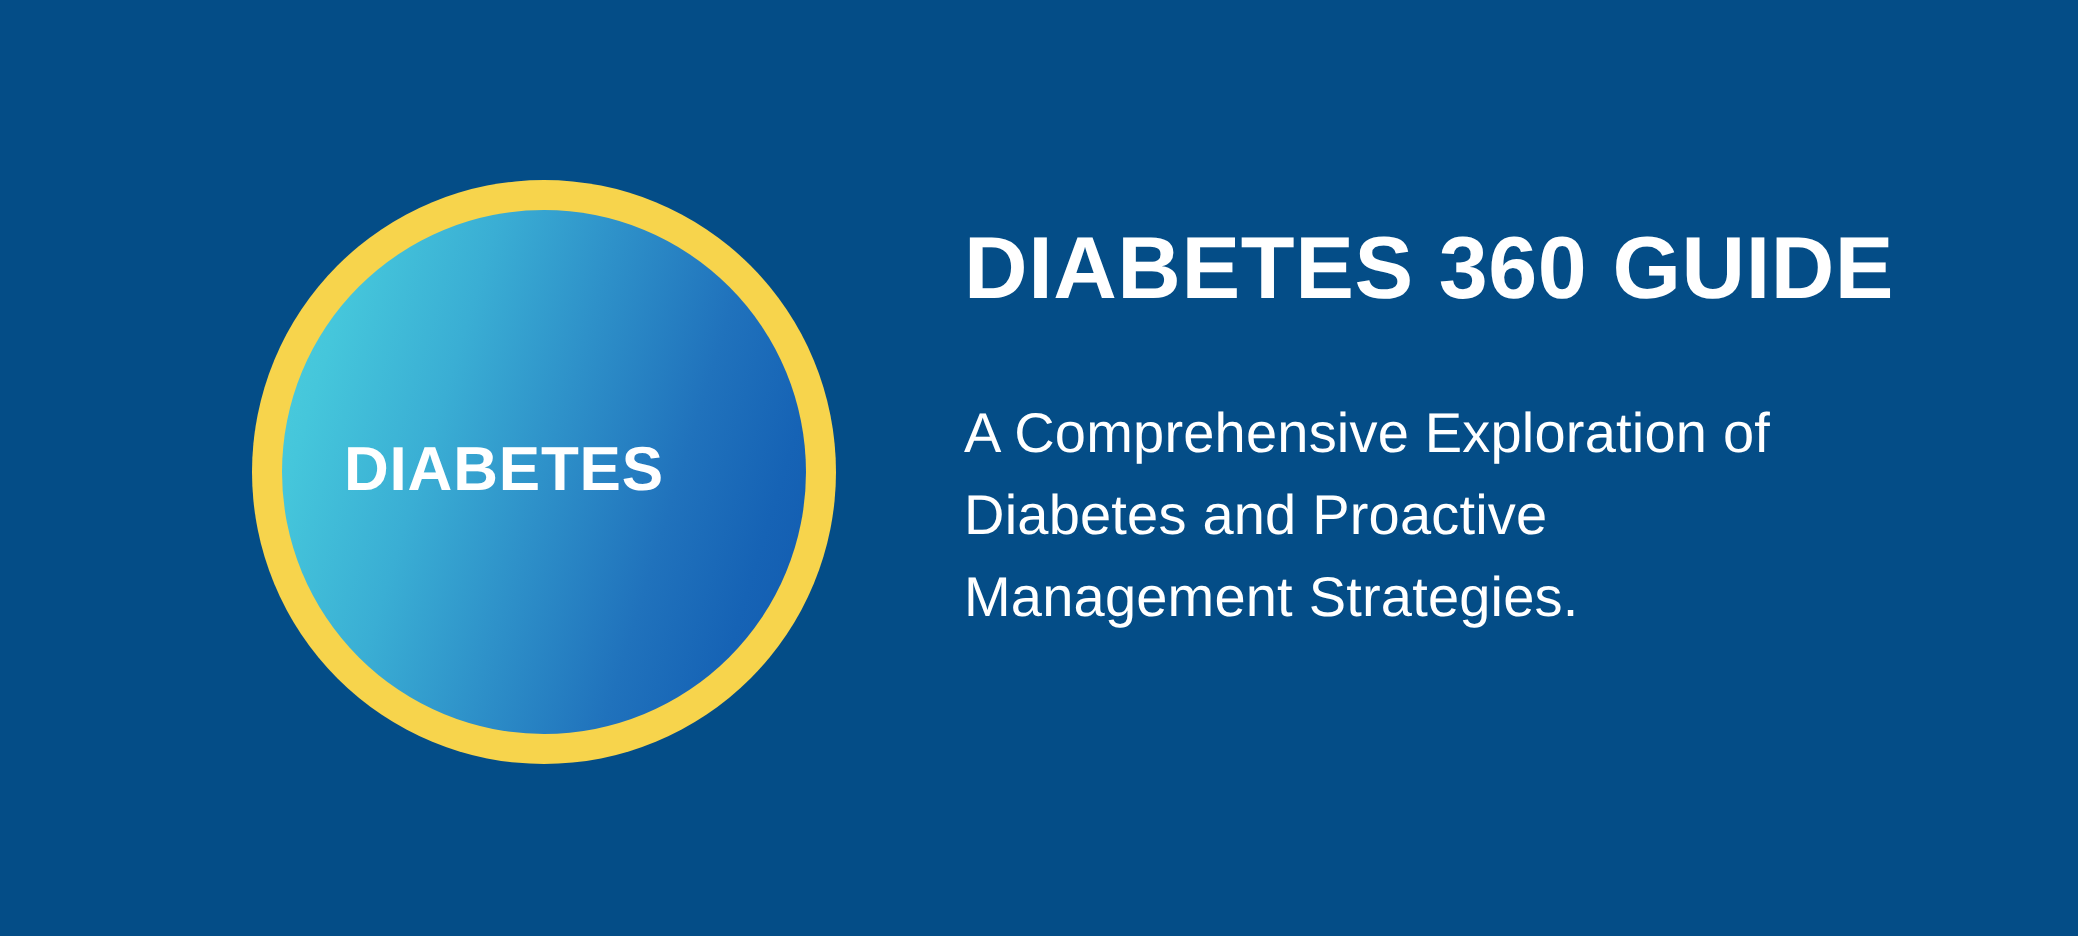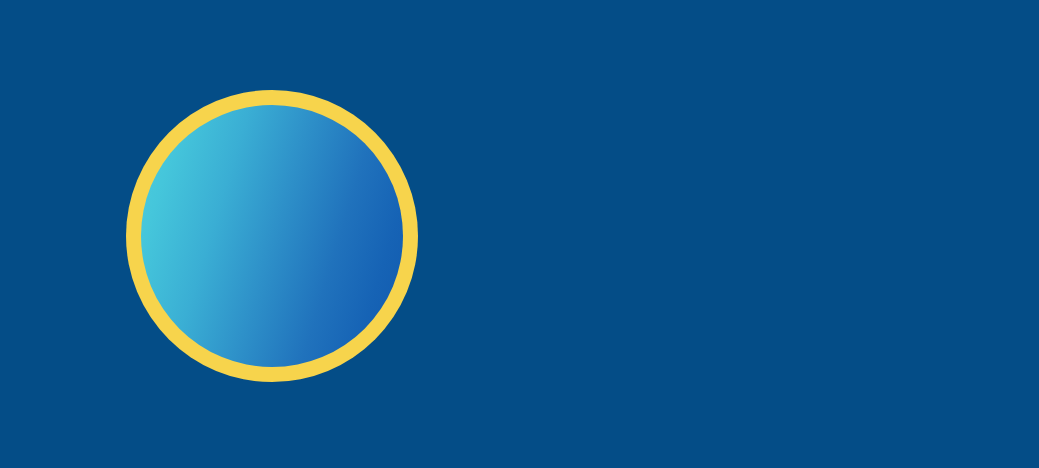--- a/index.html
+++ b/index.html
@@ -117,18 +117,27 @@
   }
 </style>
 </head>
 <body>
 
 <div id="banner">
 
   <div id="badge">
     <div id="badge-disc">
       <div id="badge-text">
+        <div id="badge-word">DIABETES</div>
       </div>
     </div>
   </div>
 
+  <div id="text-block">
+    <h1 id="headline">DIABETES 360 GUIDE</h1>
+    <p id="subheadline">
+      <span class="sub-line">A Comprehensive Exploration of</span>
+      <span class="sub-line">Diabetes and Proactive</span>
+      <span class="sub-line">Management Strategies.</span>
+    </p>
+  </div>
 
 </div>
 
 </body></html>

